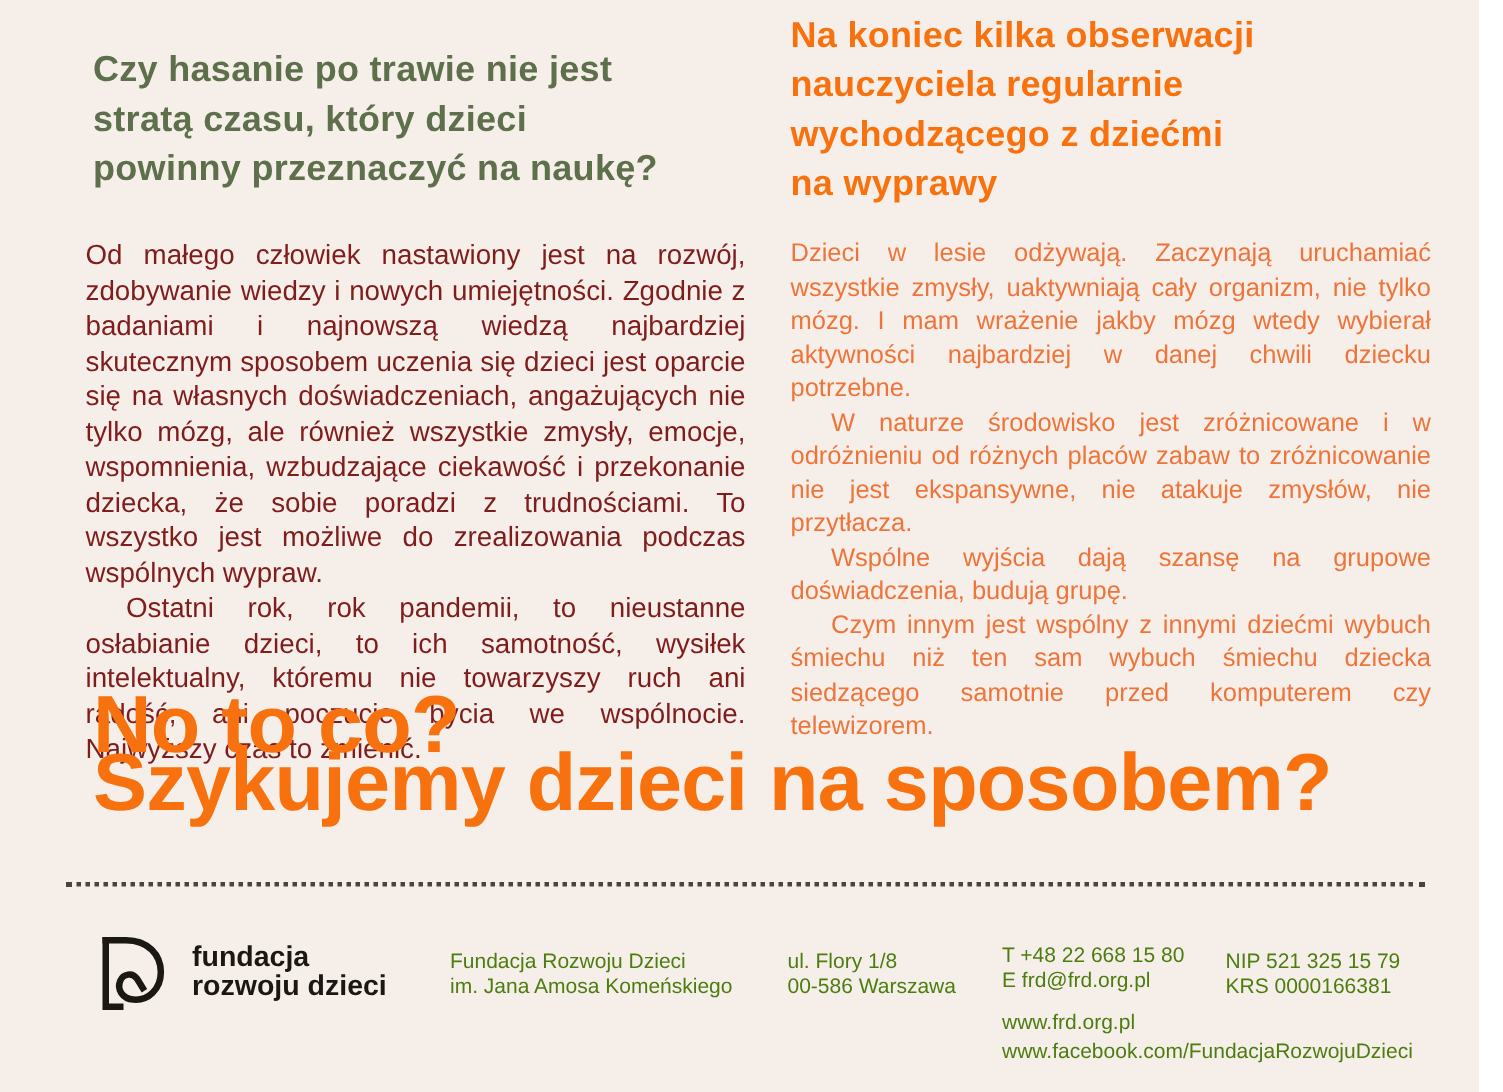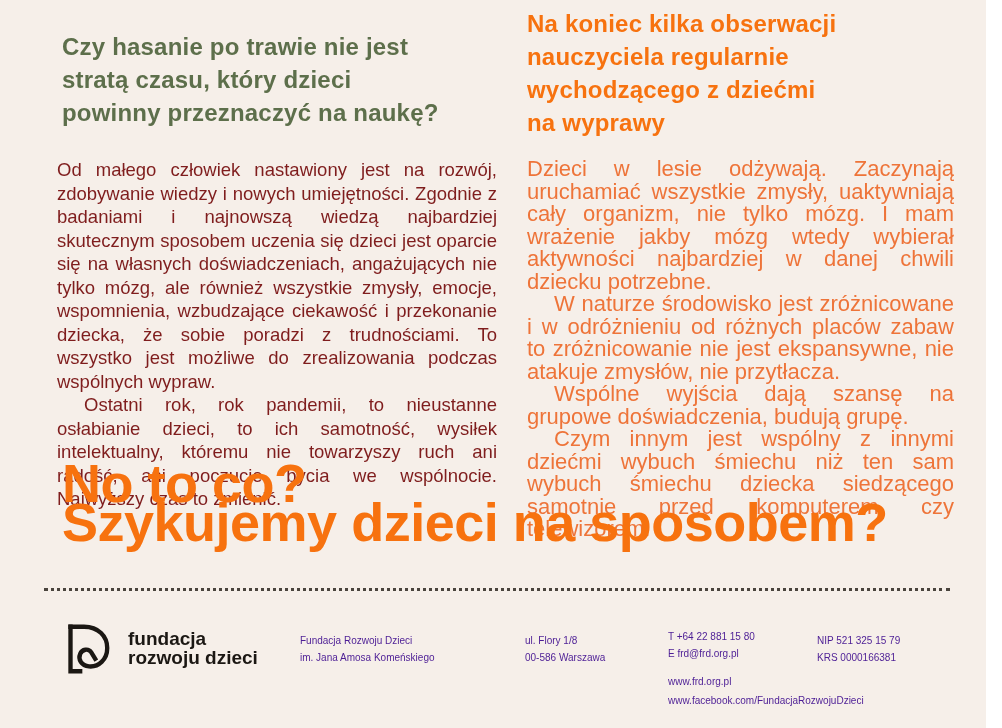--- a/index.html
+++ b/index.html
@@ -12,34 +12,34 @@
   }
   
   .col-title{position:absolute;font-weight:bold;font-size:24px;line-height:33px;letter-spacing:0.2px;}
   .col-title-left{left:62px;top:30px;color:#5d6f4b;}
   .col-title-right{left:527px;top:7px;color:#f7720f;}
   
   .body-copy{position:absolute;text-align:justify;}
   .body-copy p{margin:0;}
   .body-copy p + p{text-indent:27px;}
   .body-left{left:57px;top:158px;width:440px;font-size:18.5px;line-height:23.5px;color:#7f1d1d;}
-  .body-right{left:527px;top:158px;width:427px;font-size:22px;line-height:22.5px;color:#ee7439;}
+  .body-right{left:527px;top:158px;width:427px;font-size:17px;line-height:22.5px;color:#ee7439;}
   
   .headline{
     position:absolute;left:62px;top:464px;
     font-weight:bold;font-size:54px;line-height:39px;
     letter-spacing:-0.5px;color:#f7720f;margin:0;
   }
   
   .separator{
     position:absolute;left:44px;top:588px;width:906px;height:0;
     border:none;border-top:3px dotted #4a443d;margin:0;
   }
   
-  .footer-block{position:absolute;font-size:10px;line-height:17px;color:#4c1d95;}
+  .footer-block{position:absolute;font-size:14px;line-height:17px;color:#4d7c0f;}
   .footer-block div{white-space:nowrap;}
   .logo-mark{position:absolute;left:56px;top:620px;width:58px;height:58px;}
   .logo-name{left:128px;top:629px;font-size:19px;line-height:19px;font-weight:bold;color:#1b1713;}
   .org-block{left:300px;top:632px;}
   .address-block{left:525px;top:632px;}
   .contact-block{left:668px;top:628px;}
   .contact-block .site{margin-top:11px;}
   .registry-block{left:817px;top:632px;}
   .facebook-block{left:668px;top:692px;}
   a.plain{color:inherit;text-decoration:none;cursor:pointer;}
@@ -97,21 +97,21 @@
       <div>Fundacja Rozwoju Dzieci</div>
       <div>im. Jana Amosa Komeńskiego</div>
     </div>
 
     <div class="footer-block address-block">
       <div>ul. Flory 1/8</div>
       <div>00-586 Warszawa</div>
     </div>
 
     <div class="footer-block contact-block">
-      <div>T +64 22 881 15 80</div>
+      <div>T +48 22 668 15 80</div>
       <div><a class="plain">E frd@frd.org.pl</a></div>
       <div class="site"><a class="plain">www.frd.org.pl</a></div>
     </div>
 
     <div class="footer-block registry-block">
       <div>NIP 521 325 15 79</div>
       <div>KRS 0000166381</div>
     </div>
 
     <div class="footer-block facebook-block">

